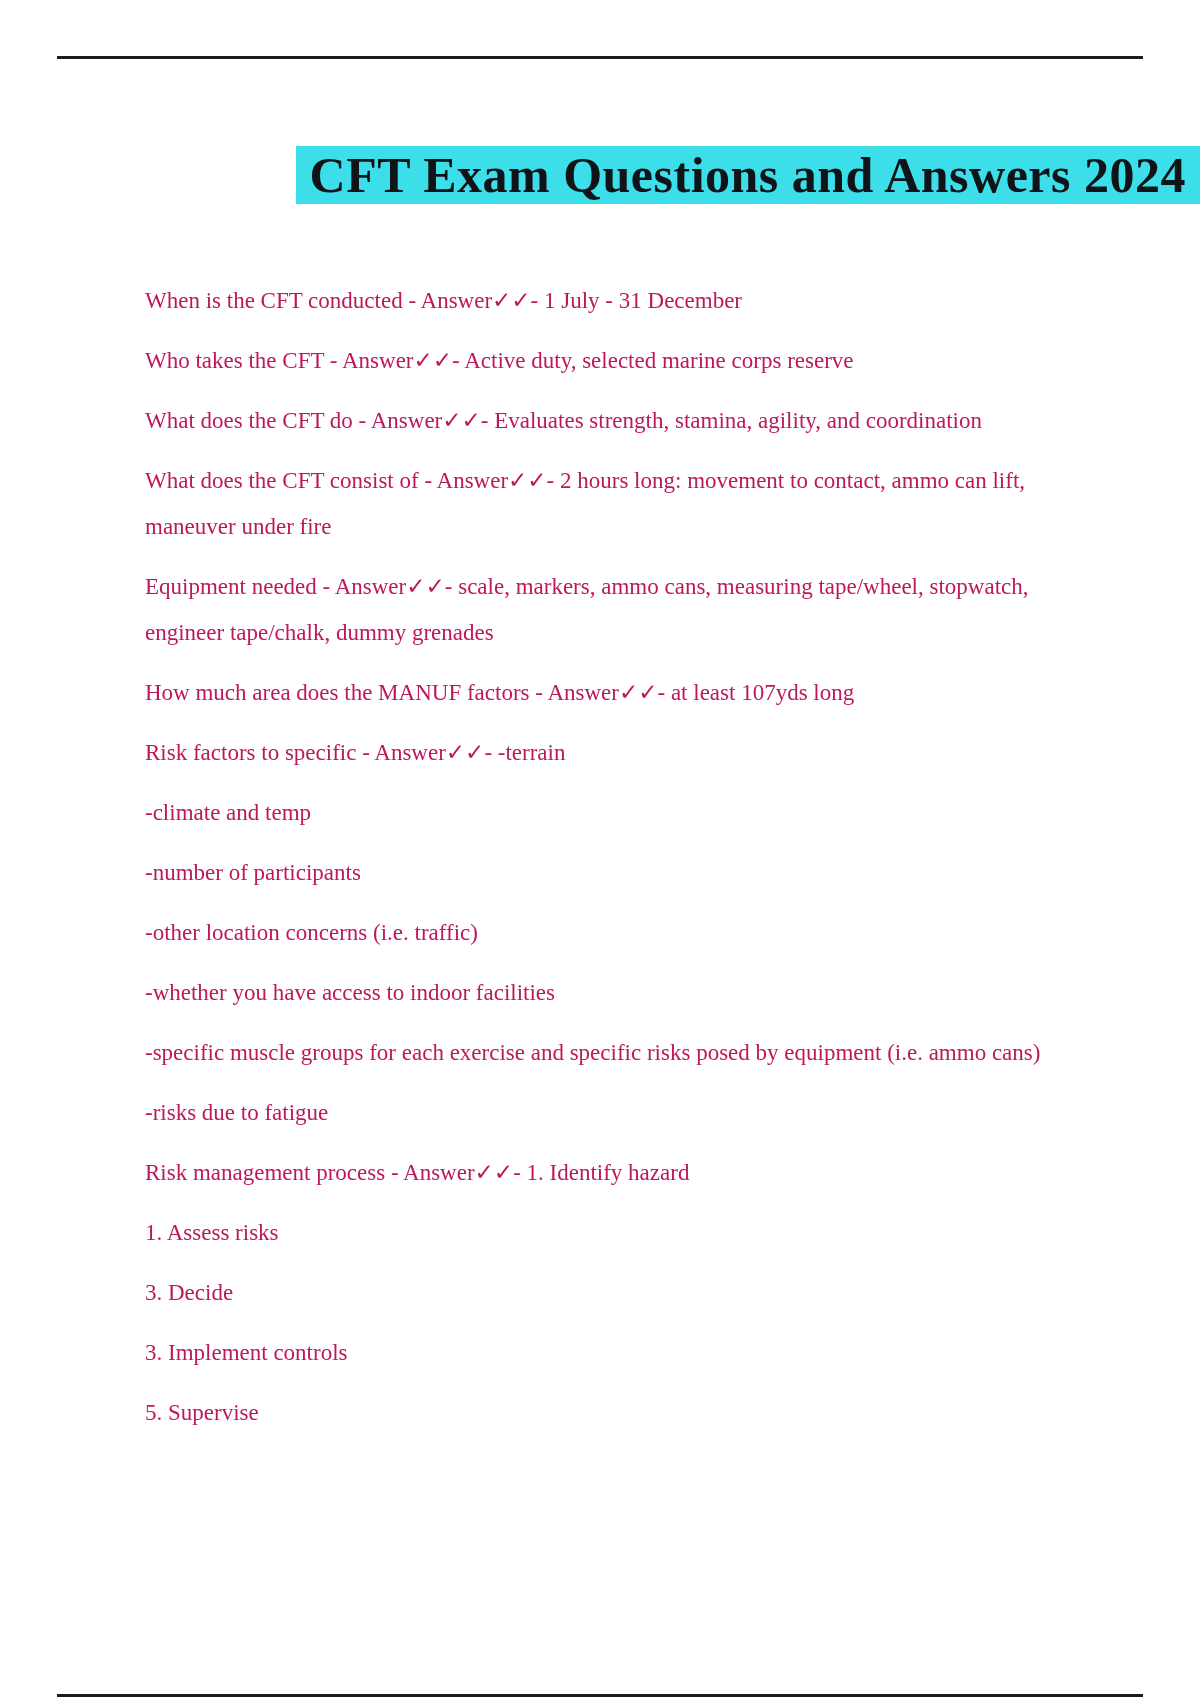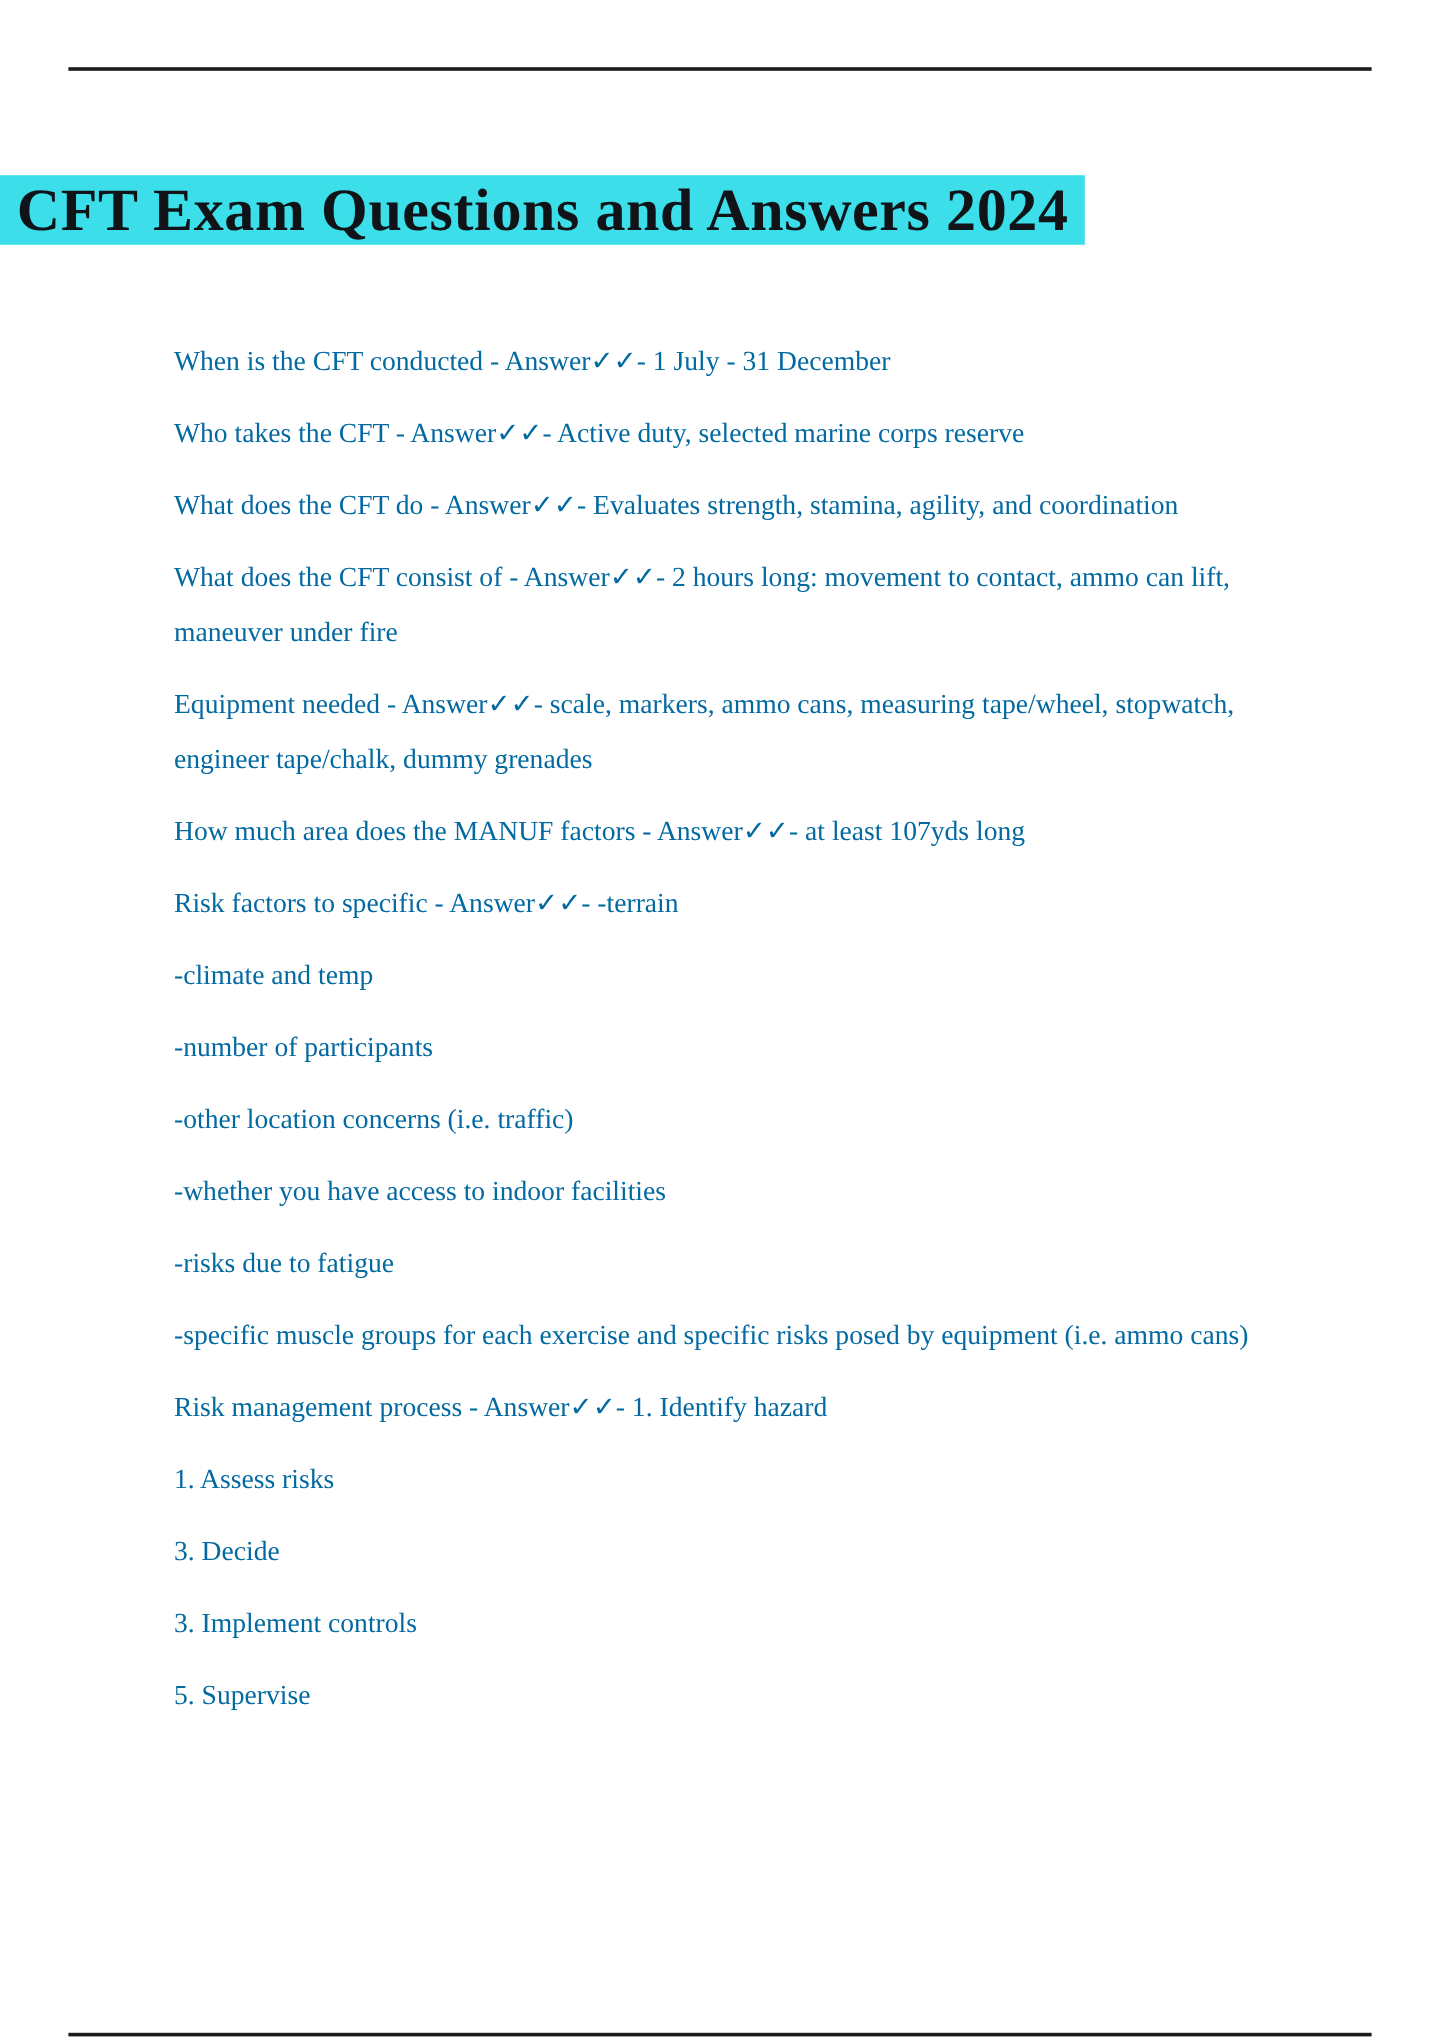--- a/index.html
+++ b/index.html
@@ -22,40 +22,40 @@
     background: #1b1b1b;
   }
   .page-rule.top    { top: 56px; }
   .page-rule.bottom { top: 1694px; }
 
   .title-wrap {
     position: absolute;
     top: 146px;
     left: 0;
     width: 100%;
-    text-align: left;
+    text-align: right;
   }
   .doc-title {
     display: inline-block;
     font-family: "Liberation Serif", "DejaVu Serif", serif;
     font-weight: bold;
     font-size: 50px;
     line-height: 58px;
     color: #101418;
     padding: 0 14px;
     letter-spacing: 0.5px;
     
   }
 
   .doc-body {
     position: absolute;
     left: 145px;
     top: 278px;
     width: 1010px;
-    color: #0369a1;
+    color: #be185d;
   }
   .doc-body p {
     margin: 0 0 14px 0;
     font-size: 23px;
     line-height: 46px;
     font-family: "Liberation Serif", "DejaVu Serif", "DejaVu Sans", serif;
     white-space: normal;
   }
 </style>
 </head>
@@ -72,22 +72,22 @@
     <p>Who takes the CFT - Answer✓✓- Active duty, selected marine corps reserve</p>
     <p>What does the CFT do - Answer✓✓- Evaluates strength, stamina, agility, and coordination</p>
     <p>What does the CFT consist of - Answer✓✓- 2 hours long: movement to contact, ammo can lift,<br>maneuver under fire</p>
     <p>Equipment needed - Answer✓✓- scale, markers, ammo cans, measuring tape/wheel, stopwatch,<br>engineer tape/chalk, dummy grenades</p>
     <p>How much area does the MANUF factors - Answer✓✓- at least 107yds long</p>
     <p>Risk factors to specific - Answer✓✓- -terrain</p>
     <p>-climate and temp</p>
     <p>-number of participants</p>
     <p>-other location concerns (i.e. traffic)</p>
     <p>-whether you have access to indoor facilities</p>
+    <p>-specific muscle groups for each exercise and specific risks posed by equipment (i.e. ammo cans)</p>
     <p>-risks due to fatigue</p>
-    <p>-specific muscle groups for each exercise and specific risks posed by equipment (i.e. ammo cans)</p>
     <p>Risk management process - Answer✓✓- 1. Identify hazard</p>
     <p>1. Assess risks</p>
     <p>3. Decide</p>
     <p>3. Implement controls</p>
     <p>5. Supervise</p>
   </div>
 
 <div class="page-rule bottom" style="background: rgb(27, 27, 27);"></div>
 
 </body></html>

